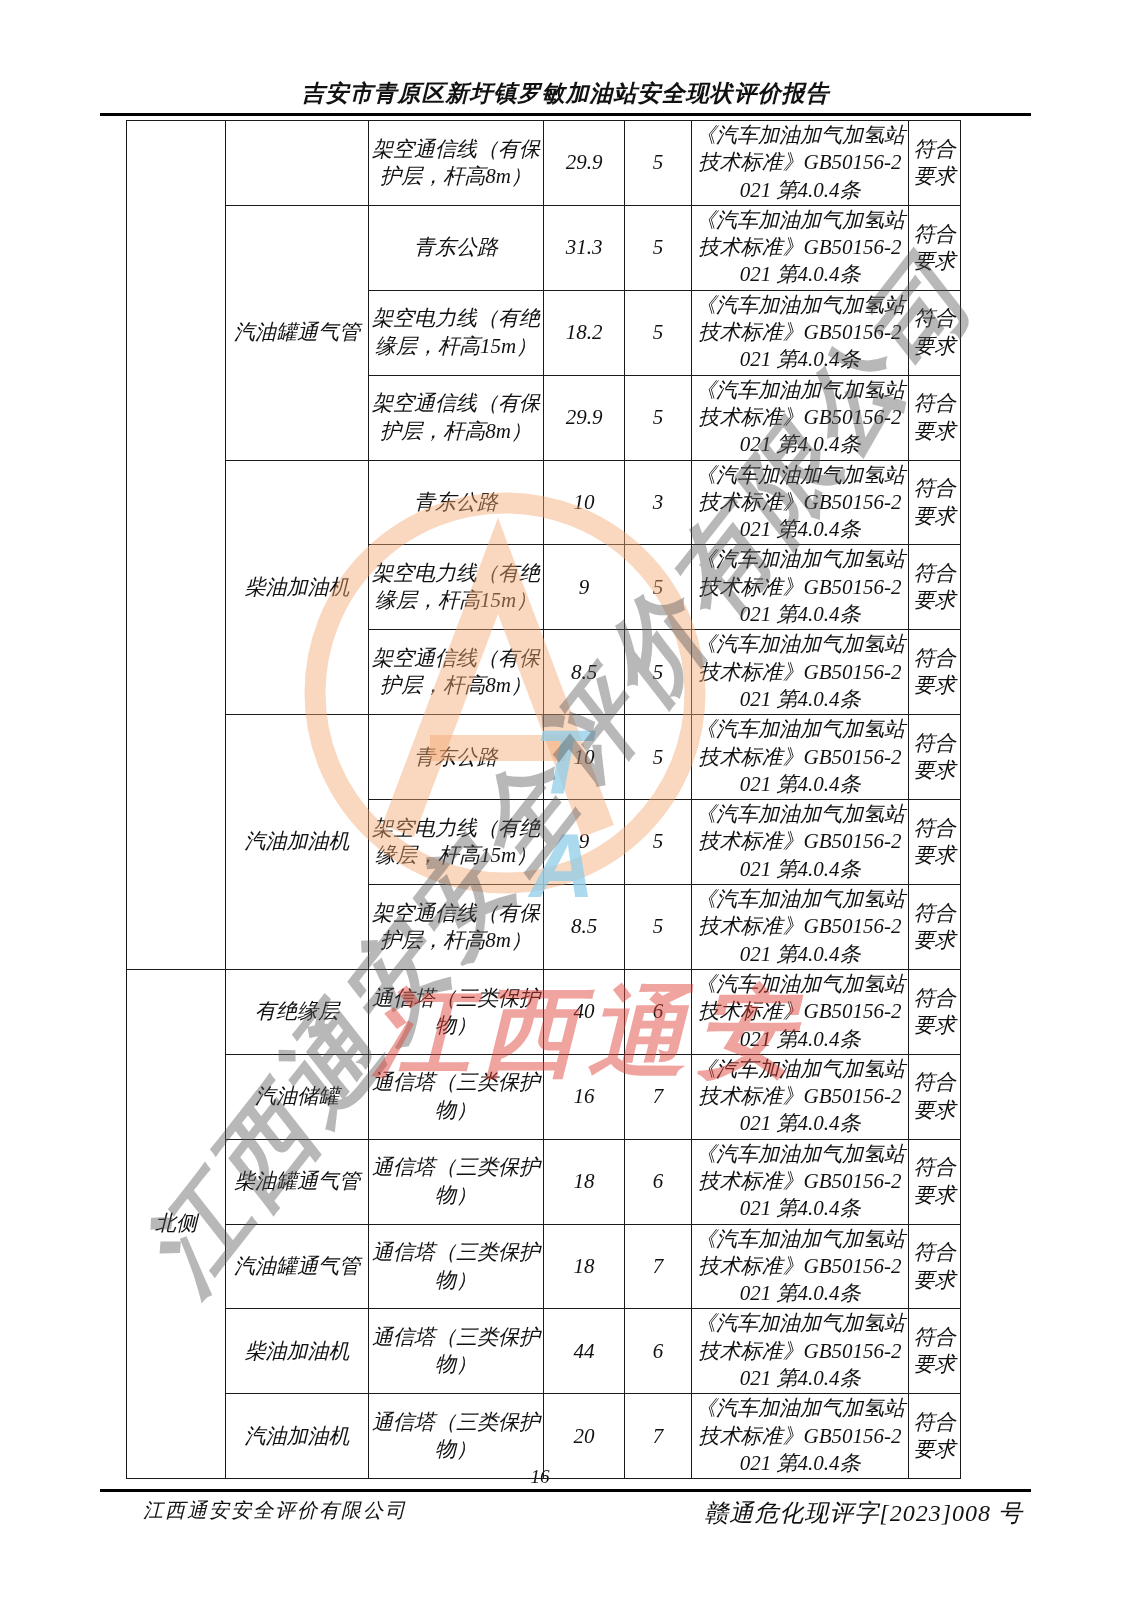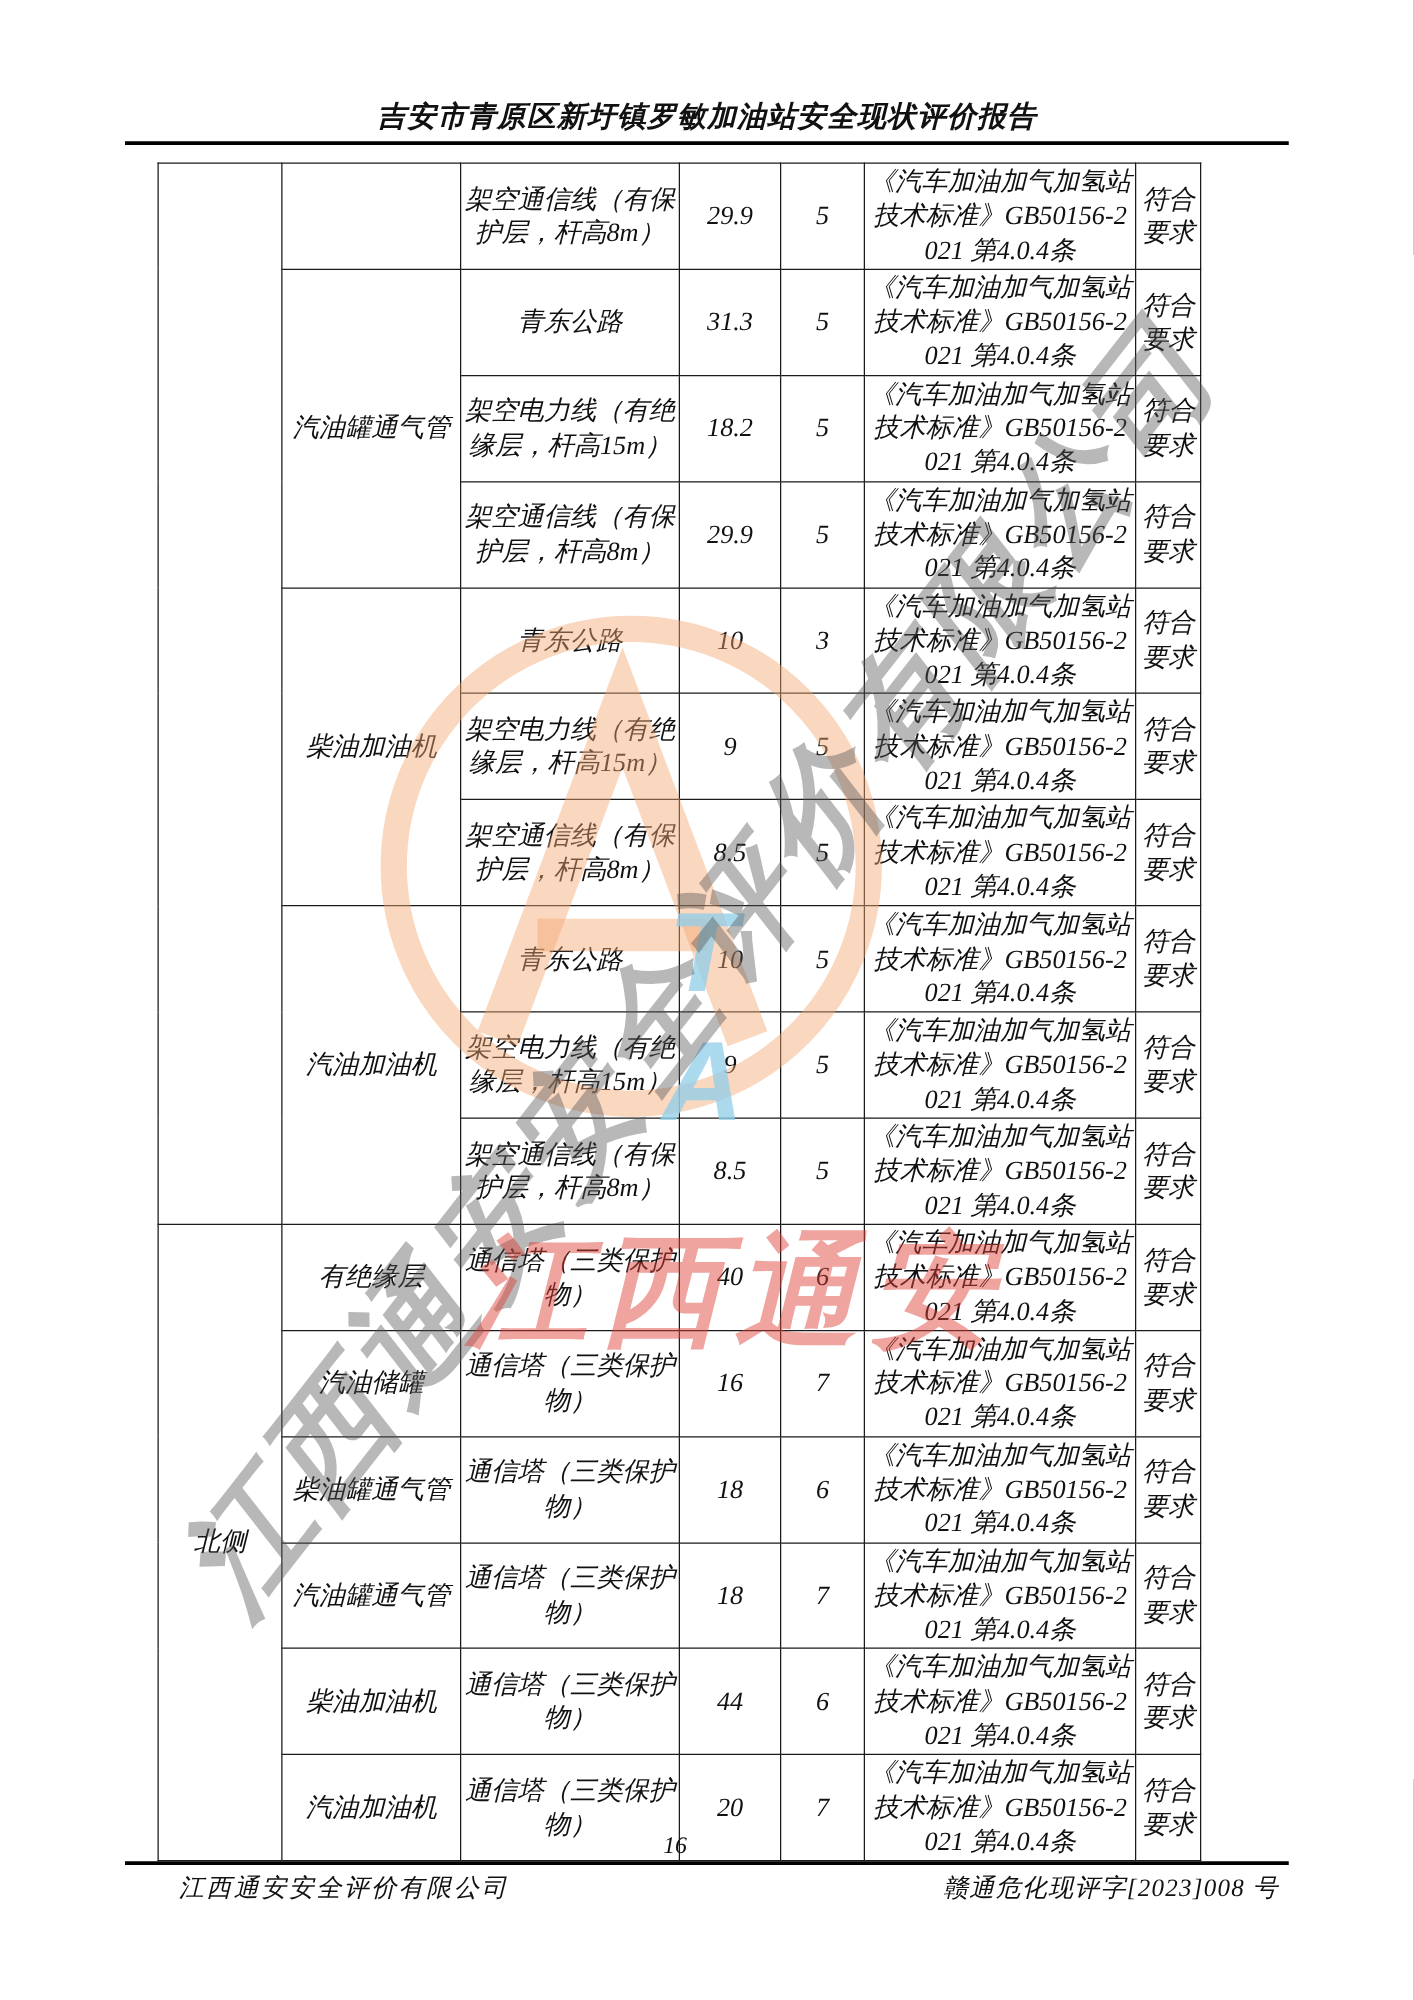--- a/index.html
+++ b/index.html
@@ -12,21 +12,21 @@
   .header-title{
     position:absolute; top:78px; left:100px; width:931px;
     text-align:center; font-size:23px; font-weight:600; letter-spacing:1px;
   }
   .header-rule{
     position:absolute; top:113px; left:100px; width:931px; height:3px;
     background:#000;
   }
   
   table.main{
-    position:absolute; left:126px; top:130px; width:834px;
+    position:absolute; left:126px; top:120px; width:834px;
     border-collapse:collapse; table-layout:fixed; z-index:1;
   }
   table.main td{
     border:1px solid #1a1a1a; text-align:center; vertical-align:middle;
     padding:1px 3px; font-size:21px; line-height:1.3; word-break:break-all;
   }
   table.main tr{height:77px;}
   td.std-cell{font-size:20px; line-height:1.35; padding:1px 1px;}
   td.concl-cell{font-size:20px;}
   td.num-cell{font-size:21px;}
@@ -36,21 +36,21 @@
     font-size:19px;
   }
   .footer-rule{
     position:absolute; top:1489px; left:100px; width:931px; height:3px;
     background:#000;
   }
   .footer-left{
     position:absolute; top:1497px; left:143px; font-size:20px; letter-spacing:2px;
   }
   .footer-right{
-    position:absolute; top:1497px; right:108px; font-size:20px; letter-spacing:1px;
+    position:absolute; top:1497px; right:108px; font-size:24px; letter-spacing:1px;
   }
   
   .wm{position:absolute; pointer-events:none; z-index:3;}
   .wm-ring-svg{left:298px; top:486px; width:414px; height:414px;}
   .wm-diagonal{
     left:560px; top:775px;
     transform:translate(-50%,-50%) rotate(-52deg);
     transform-origin:center;
     white-space:nowrap;
     font-family:"Liberation Sans","DejaVu Sans",sans-serif;

